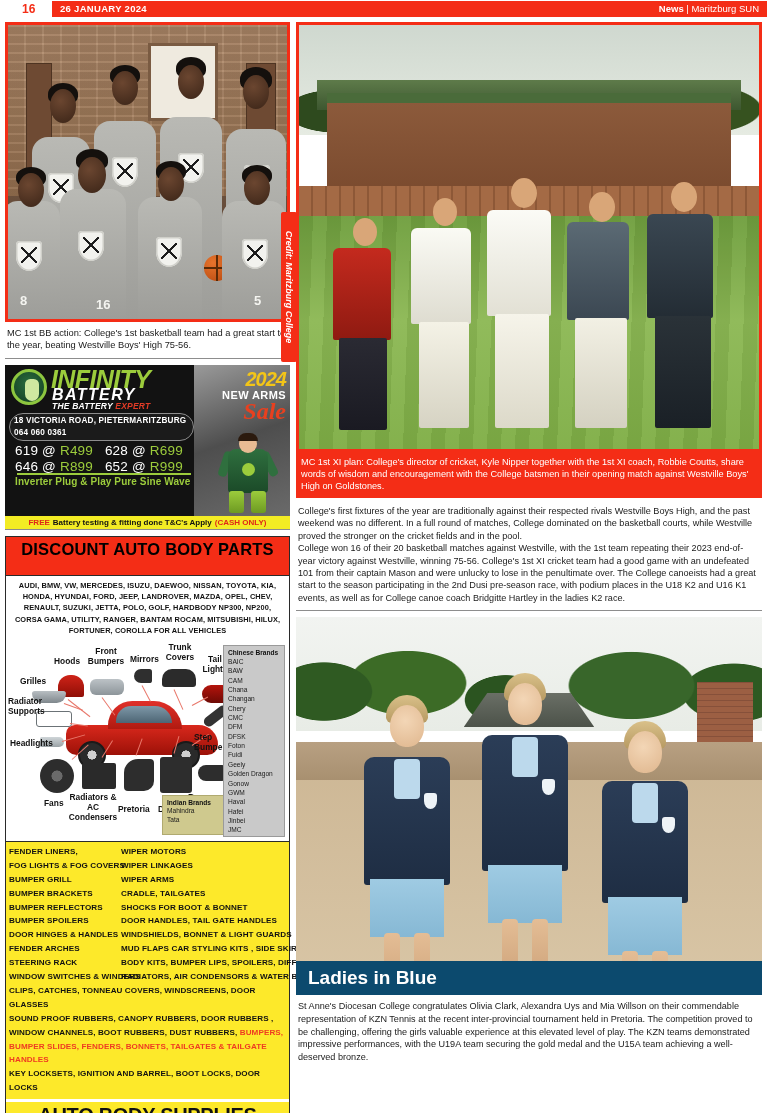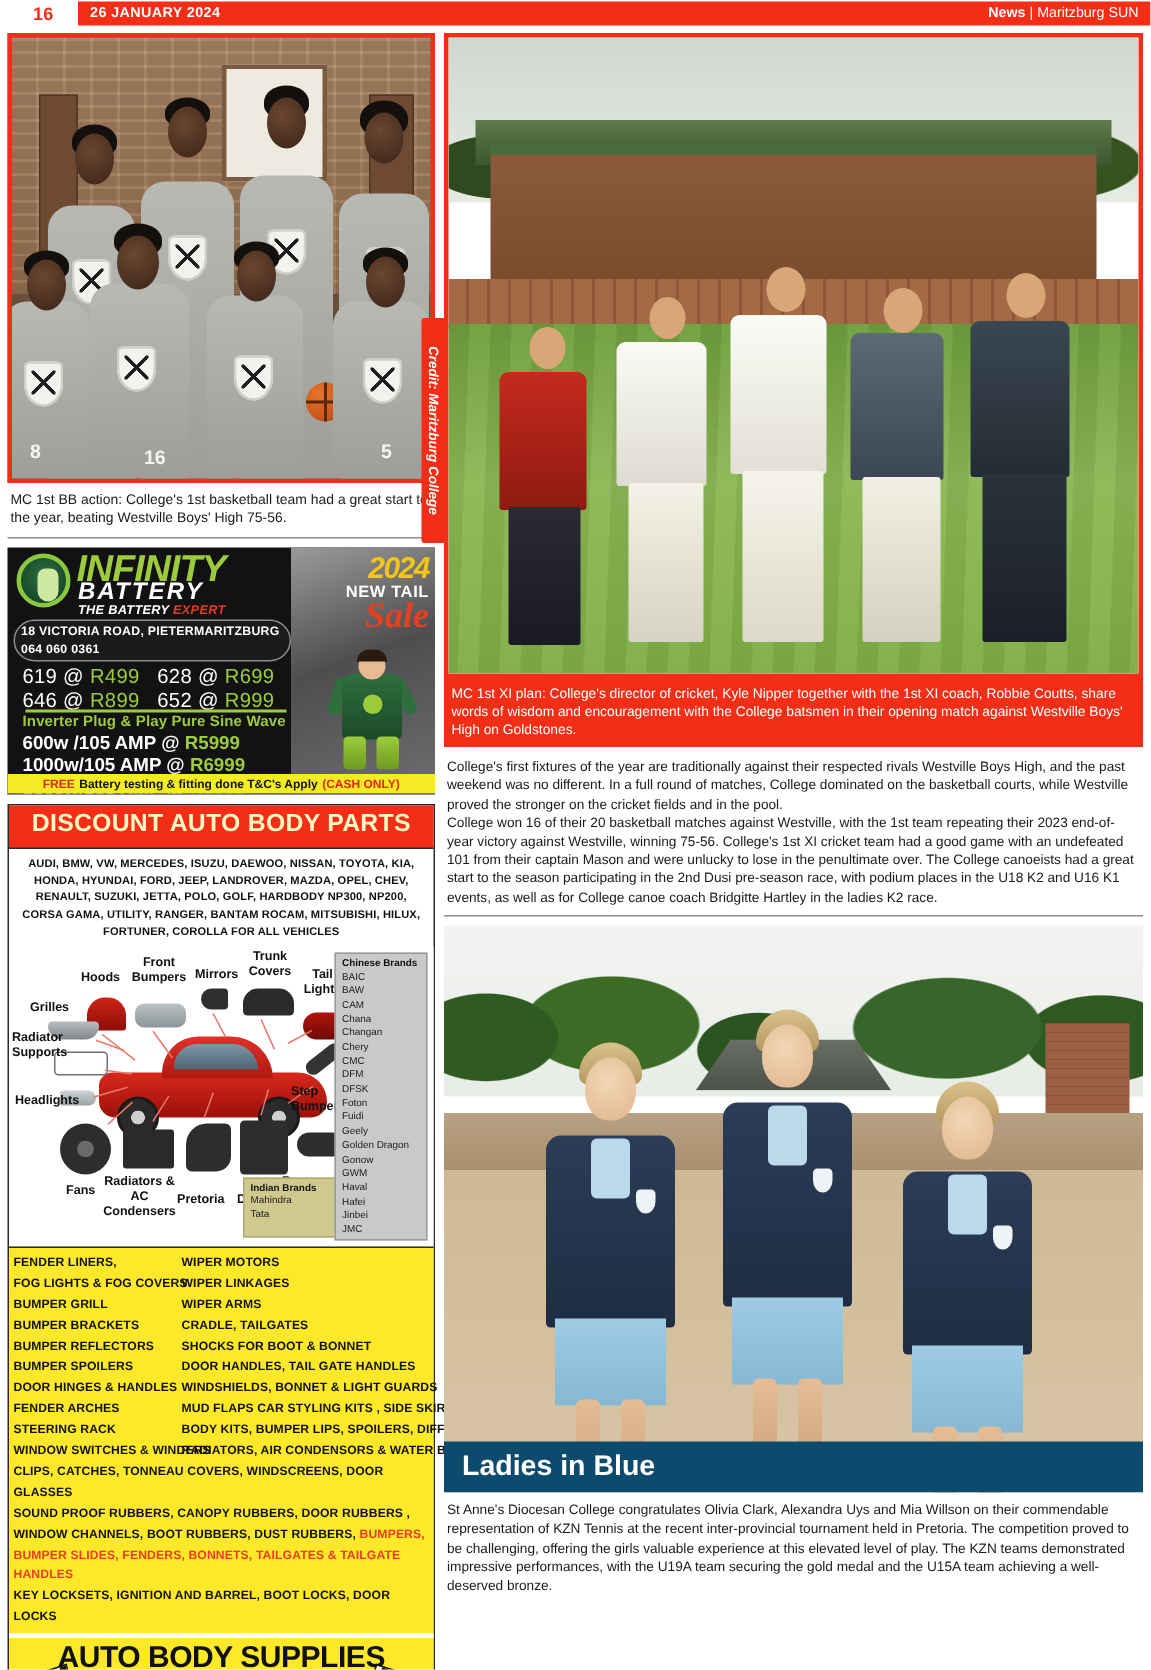--- a/index.html
+++ b/index.html
@@ -222,23 +222,23 @@
   }
   .ab-hero .arm.l{ left:1px; transform:rotate(18deg);}
   .ab-hero .arm.r{ left:45px; transform:rotate(-26deg);}
 
   
   .ad-auto {
     position: relative; width: 285px; margin-top: 6px;
     border: 1.5px solid #2a2a2a; background:#fff;
   }
   .aa-head {
-    background:#f42d16; color:#fef9c3; text-align:center;
+    background:#f42d16; color:#000000; text-align:center;
     font-size:16.5px; font-weight:bold; letter-spacing:.2px;
-    padding:3px 0 6px; border-bottom:1.5px solid #2a2a2a;
+    padding:3px 0 16px; border-bottom:1.5px solid #2a2a2a;
   }
   .aa-brands {
     padding:4px 4px 4px; text-align:center;
     font-size:7.4px; font-weight:bold; color:#111; line-height:1.55;
     letter-spacing:.1px;
   }
   
   .aa-diagram{ position:relative; width:100%; height:200px; background:#fff; }
   .car {
     position:absolute; left:60px; top:58px; width:152px; height:62px;
@@ -553,41 +553,24 @@
           <span>@</span>
           <span class="amt">R899</span>
           &nbsp;
           <span>652</span>
           <span>@</span>
           <span class="amt">R999</span>
         </div>
       </div>
       <div class="ab-rule"></div>
       <div class="ab-inv">Inverter Plug &amp; Play Pure Sine Wave</div>
-      <div class="ab-inv-rows">
-        <div class="r">
-          <span>600w  /105 AMP</span>
-          <span>@</span>
-          <span class="amt">R5999</span>
-        </div>
-        <div class="r">
-          <span>1000w/105 AMP</span>
-          <span>@</span>
-          <span class="amt">R6999</span>
-        </div>
-        <div class="r">
-          <span>1600w/105 AMP</span>
-          <span>@</span>
-          <span class="amt">R8999</span>
-        </div>
-      </div>
 
       <div class="ab-sale">
         <div class="y">2024</div>
-        <div class="ny">NEW TAIL</div>
+        <div class="ny">NEW ARMS</div>
         <div class="s">Sale</div>
       </div>
       <div class="ab-hero">
         <div class="arm l"></div>
         <div class="arm r"></div>
         <div class="body"></div>
         <div class="chest"></div>
         <div class="hd"></div>
         <div class="hr"></div>
         <div class="lg l"></div>

